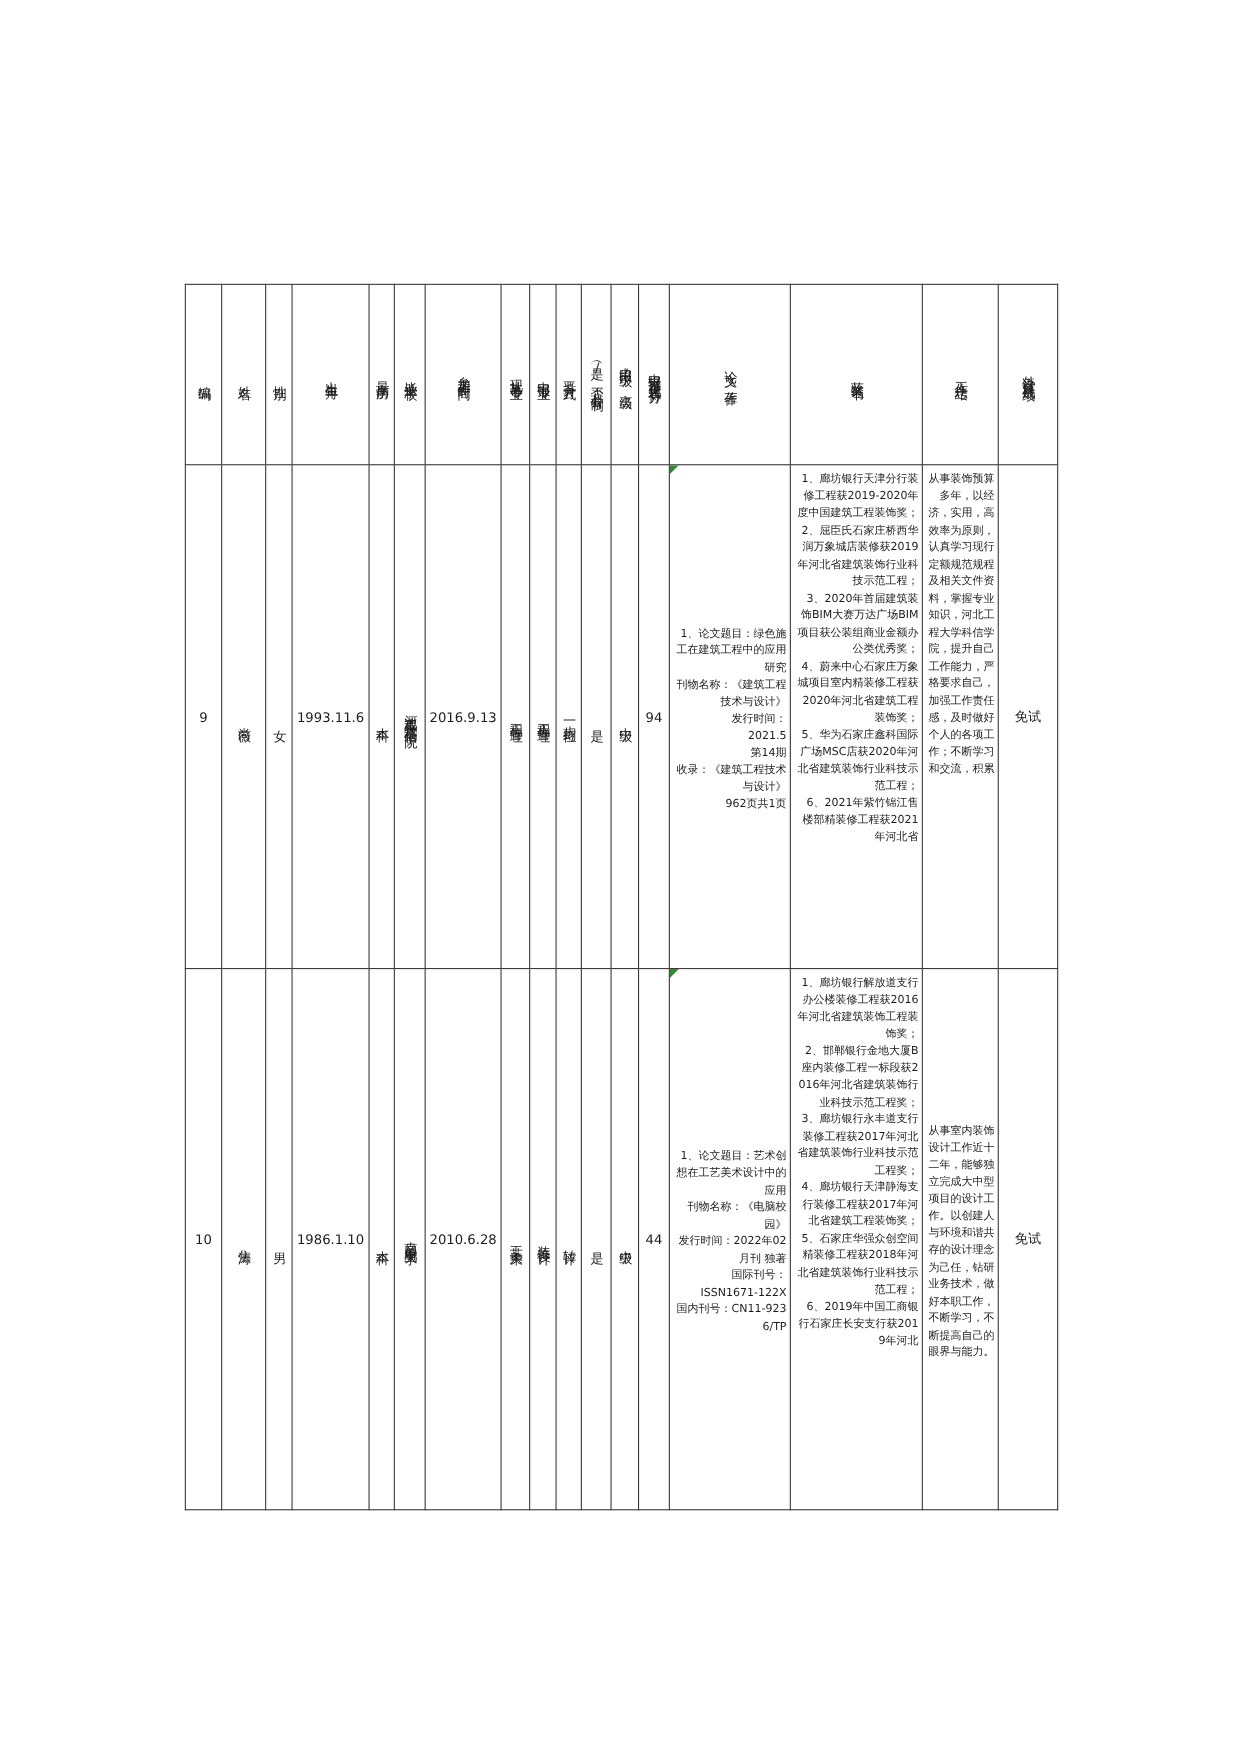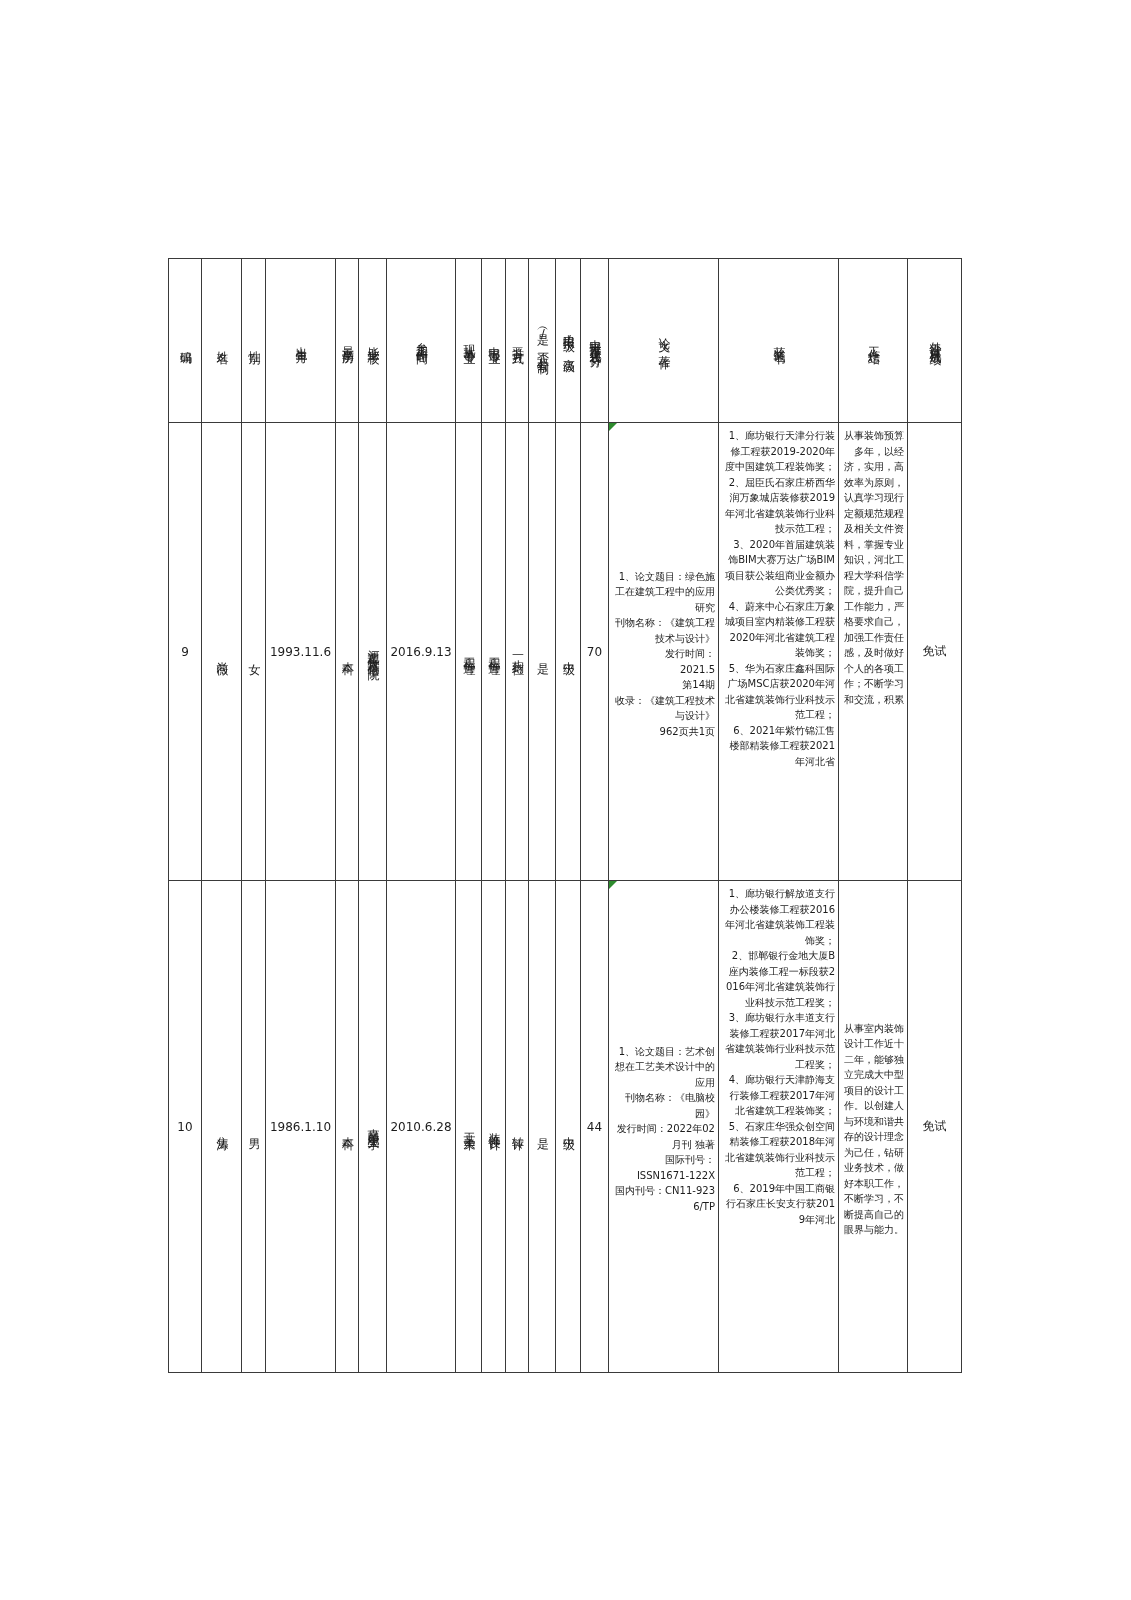--- a/index.html
+++ b/index.html
@@ -103,21 +103,21 @@
       <td class="vtc"><span class="vt">女</span></td>
       <td class="num">1993.11.6</td>
       <td class="vtc"><span class="vt">本科</span></td>
       <td class="vtc"><span class="vt">河北工程大学科信学院</span></td>
       <td class="num">2016.9.13</td>
       <td class="vtc"><span class="vt">工程管理</span></td>
       <td class="vtc"><span class="vt">工程管理</span></td>
       <td class="vtc"><span class="vt">一步到位</span></td>
       <td class="vtc"><span class="vt">是</span></td>
       <td class="vtc"><span class="vt">中级</span></td>
-      <td class="num">70</td>
+      <td class="num">94</td>
       <td class="papers">
             <span class="err-tri"></span>
             <div class="inner">1、论文题目：绿色施工在建筑工程中的应用研究
 刊物名称：《建筑工程技术与设计》
 发行时间：
 2021.5
 第14期
 收录：《建筑工程技术与设计》
 962页共1页</div>
           </td>

